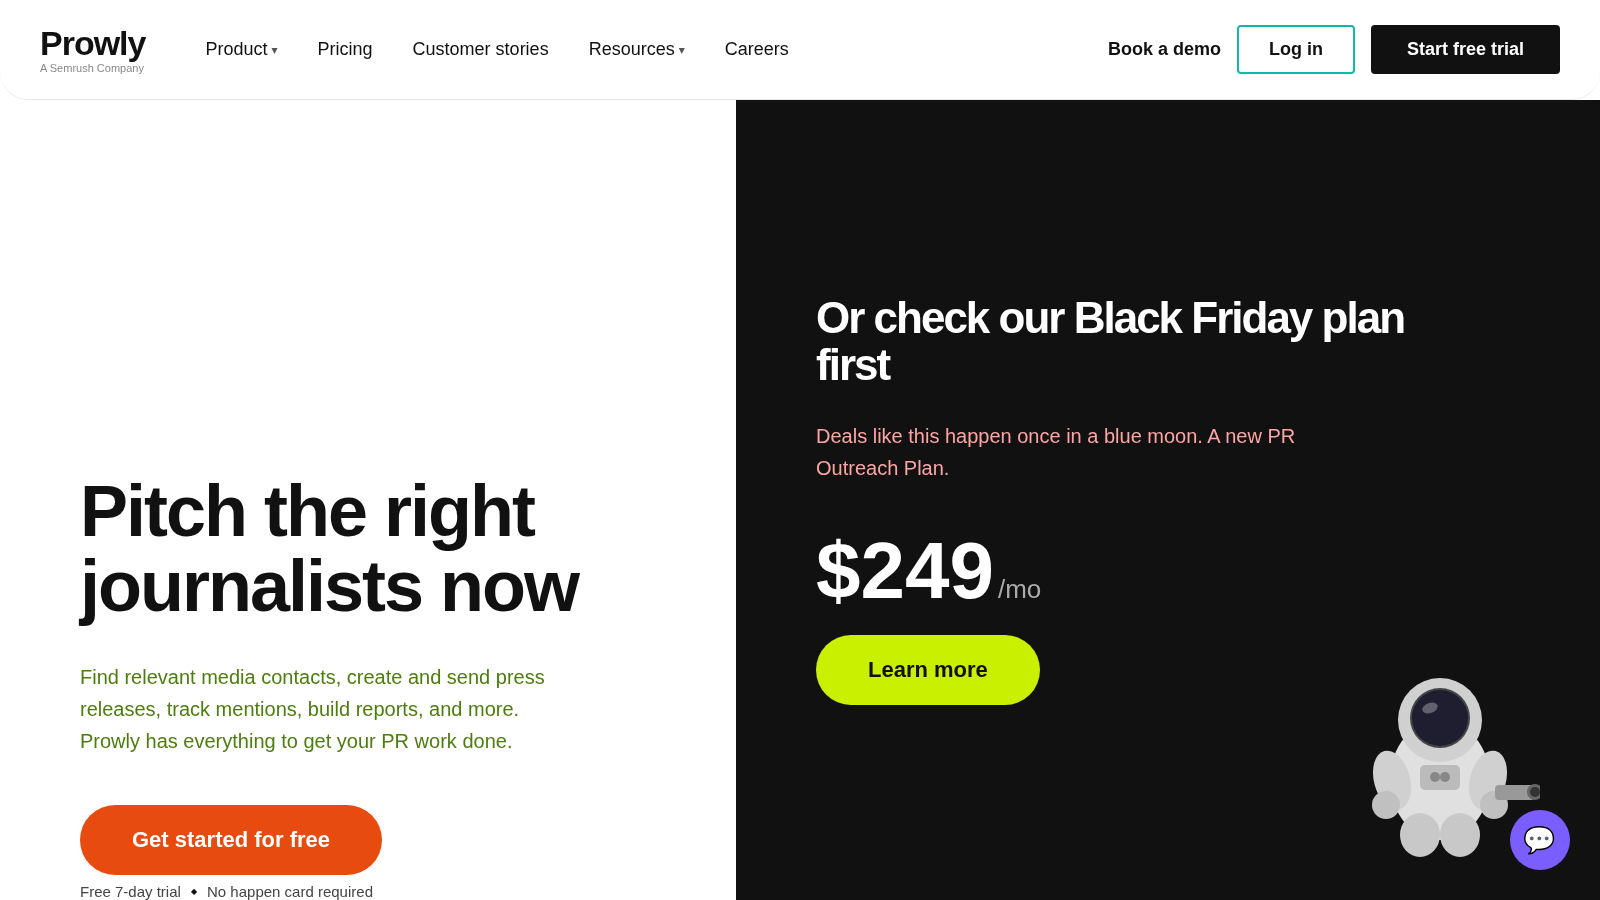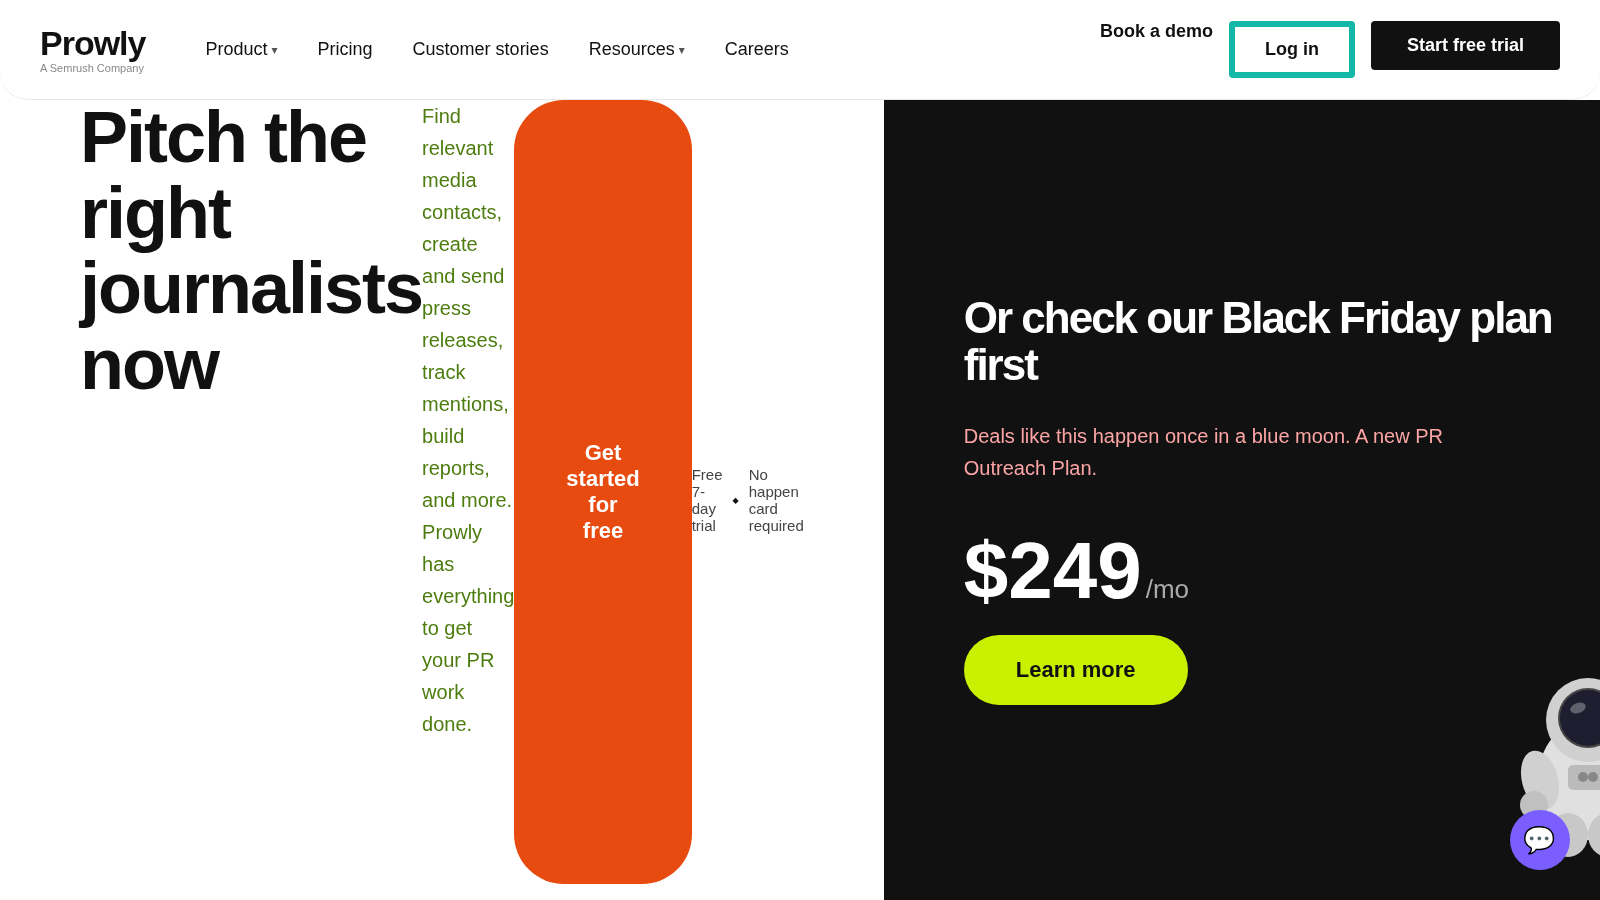--- a/index.html
+++ b/index.html
@@ -24,58 +24,58 @@
       display: flex; align-items: flex-end; gap: 40px; flex: 1;
     }
     .nav-link {
       font-size: 18px; color: #111; text-decoration: none; cursor: pointer;
       display: flex; align-items: center; gap: 4px;
     }
     .nav-link .chevron {
       font-size: 12px; color: #555;
     }
     .nav-right {
-      display: flex; align-items: flex-start; gap: 16px;
+      display: flex; align-items: center; gap: 16px;
     }
     .book-demo {
       font-size: 18px; font-weight: 600; color: #111; cursor: pointer; text-decoration: none;
     }
     .btn-login {
-      padding: 12px 30px; border: 6px solid #14b8a6; background: #fff;
+      padding: 12px 30px; border: 2px solid #14b8a6; background: #fff;
       font-size: 18px; font-weight: 600; color: #111; cursor: pointer;
       border-radius: 4px;
     }
     .btn-trial {
       padding: 14px 36px; background: #111; color: #fff;
       font-size: 18px; font-weight: 700; cursor: pointer; border: none;
       border-radius: 4px;
     }
 
     
     .hero {
       display: flex; height: 800px;
     }
     .hero-left {
       flex: 0 0 46%; background: #fff;
-      display: flex; flex-direction: row; justify-content: flex-end;
+      display: flex; flex-direction: column; justify-content: flex-end;
       padding: 0 80px;
     }
     .hero-title {
       font-size: 72px; font-weight: 900; color: #111; line-height: 1.05;
       margin-bottom: 36px; letter-spacing: -2px;
     }
     .hero-desc {
       font-size: 20px; color: #4d7c0f; line-height: 1.6; margin-bottom: 48px;
       max-width: 480px;
     }
     .btn-cta {
       display: inline-block; padding: 22px 52px;
       background: #E84B0F; color: #fff;
       font-size: 22px; font-weight: 700; border-radius: 50px;
-      cursor: pointer; border: none; width: fit-content; margin-bottom: 16px;
+      cursor: pointer; border: none; width: fit-content; margin-bottom: 8px;
     }
     .hero-note {
       display: flex; align-items: center; gap: 10px;
       font-size: 15px; color: #444;
     }
     .bullet { font-size: 8px; color: #111; }
 
     
     .hero-right {
       flex: 0 0 54%; background: #111;

